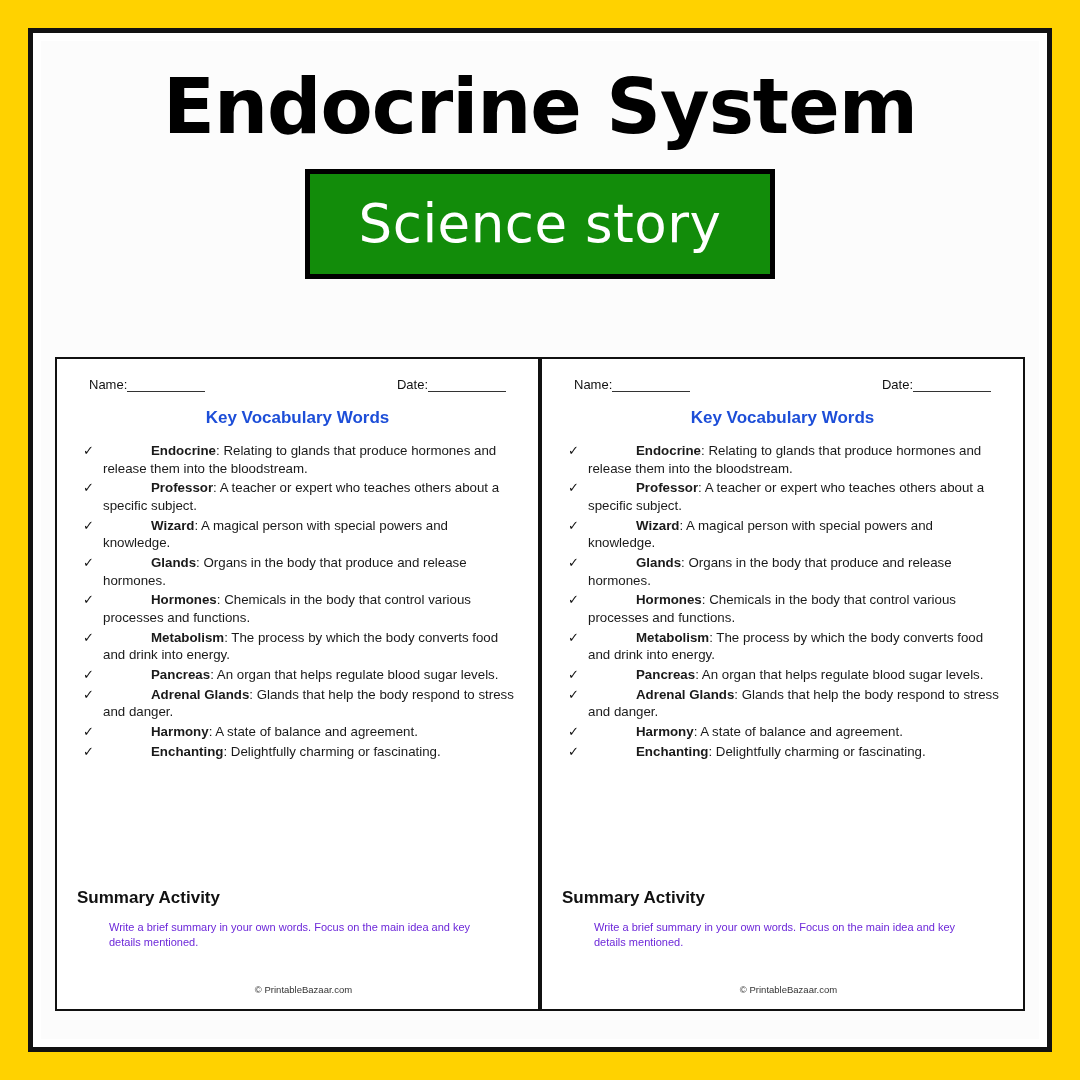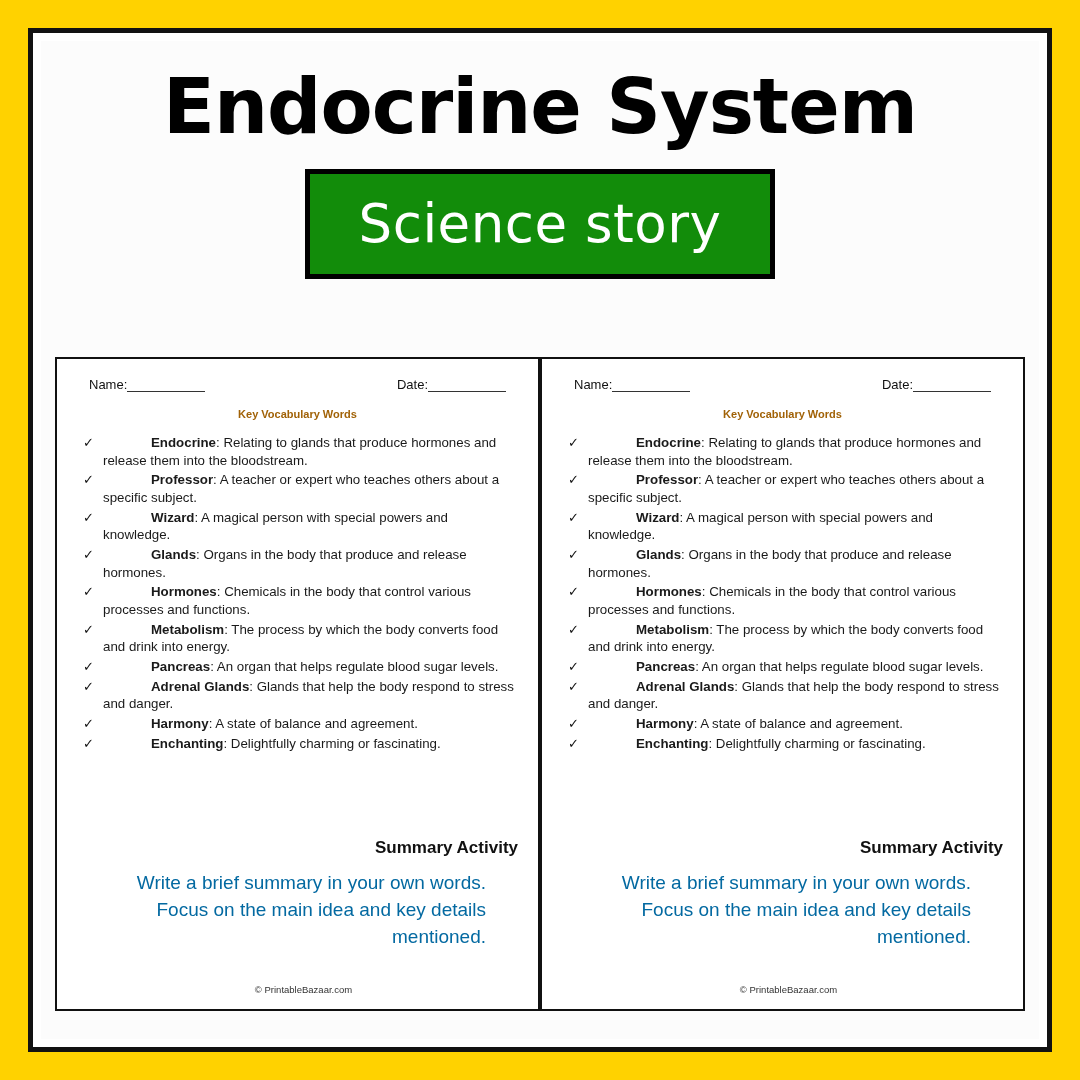--- a/index.html
+++ b/index.html
@@ -94,22 +94,22 @@
   .meta-line {
     display: inline-block;
     width: 78px;
     border-bottom: 1px solid #333;
     height: 11px;
     vertical-align: bottom;
   }
   .section-heading {
     text-align: center;
     font-weight: bold;
-    font-size: 11px;
-    color: #a16207;
+    font-size: 17px;
+    color: #1d4ed8;
     margin: 6px 0 14px 0;
   }
   ul.vocab {
     list-style: none;
     margin: 0;
     padding: 0 2px 0 4px;
   }
   ul.vocab li {
     position: relative;
     padding-left: 22px;
@@ -127,32 +127,32 @@
   }
   ul.vocab li b {
     font-weight: bold;
     padding-left: 48px;
   }
   .summary-block {
     position: absolute;
     left: 20px;
     right: 20px;
     bottom: 58px;
-    text-align: right;
+    text-align: left;
   }
   .summary-title {
     font-weight: bold;
     font-size: 17px;
     color: #111;
     margin-bottom: 12px;
   }
   .summary-text {
-    font-size: 19px;
+    font-size: 11px;
     line-height: 1.42;
-    color: #0369a1;
+    color: #6d28d9;
     padding: 0 32px;
   }
   .footer {
     position: absolute;
     left: 12px;
     right: 0;
     bottom: 14px;
     text-align: center;
     font-size: 9.5px;
     color: #333;

